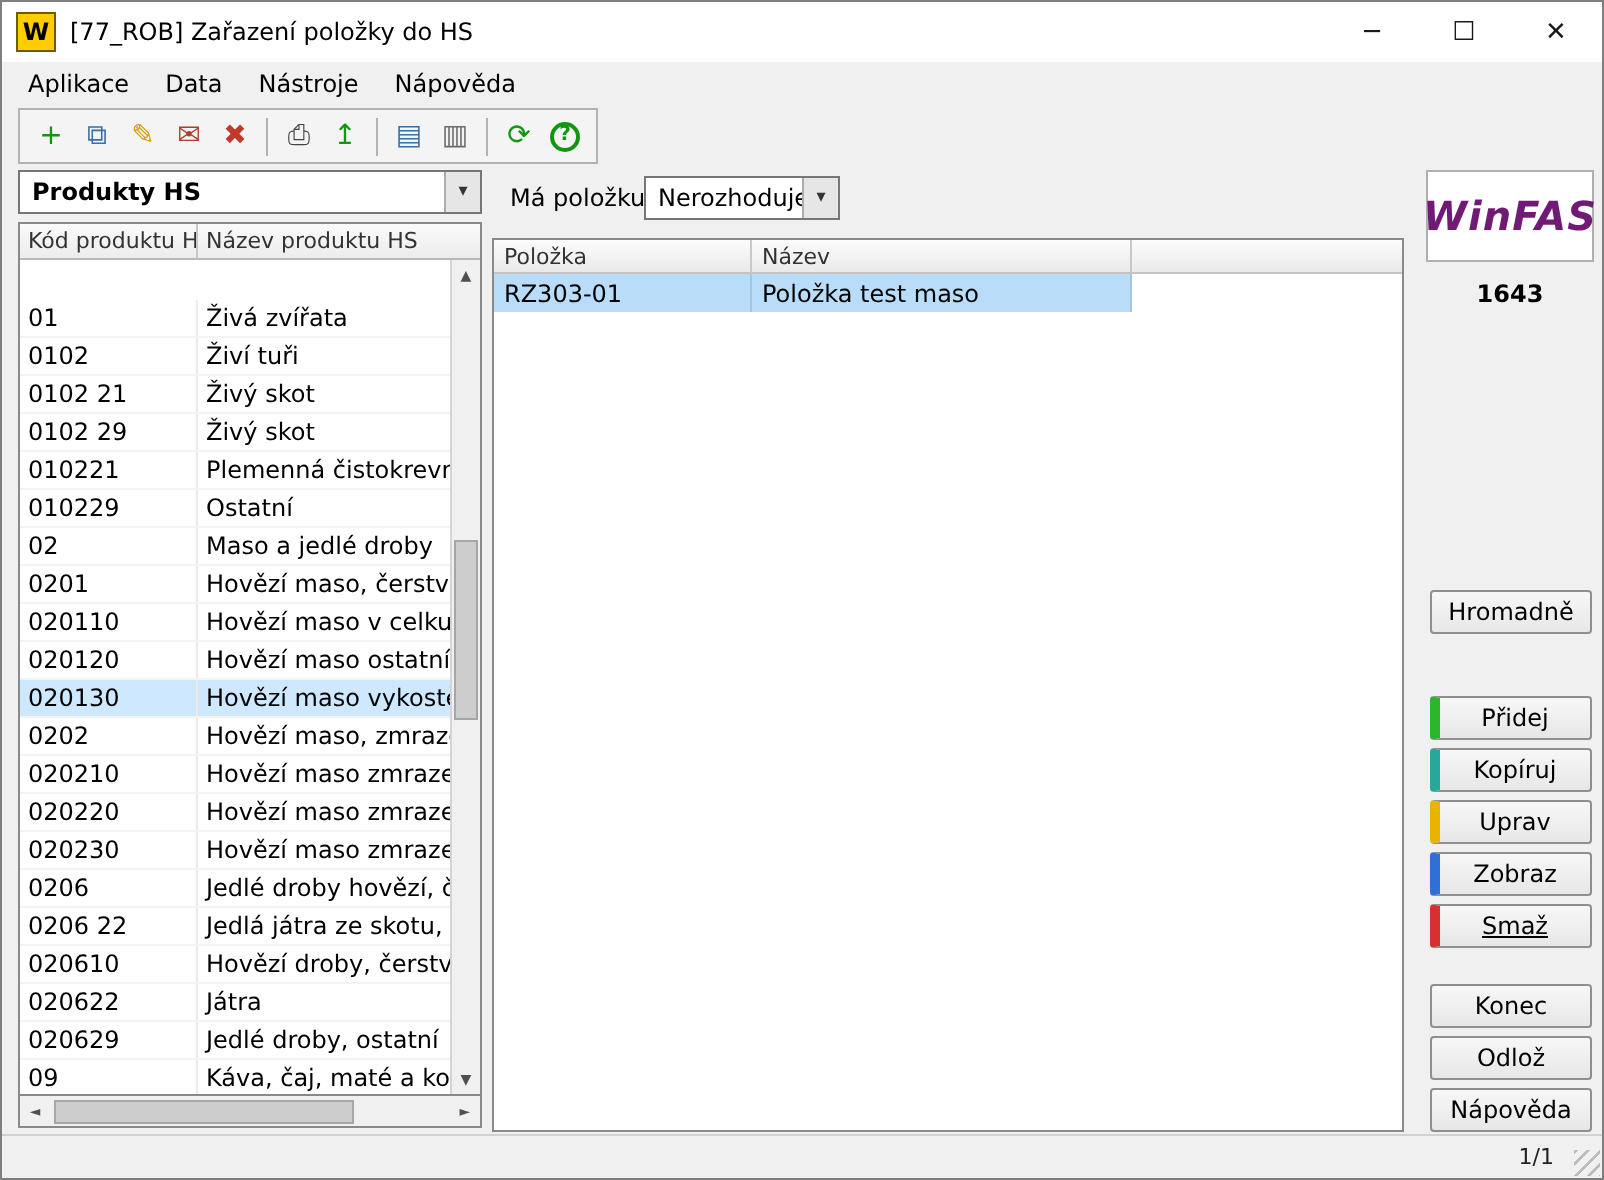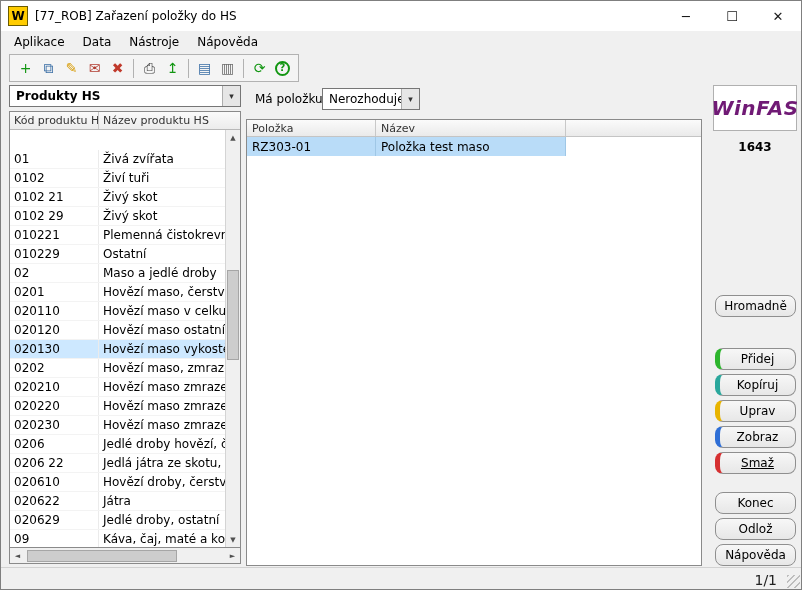--- a/index.html
+++ b/index.html
@@ -66,25 +66,25 @@
   .items-header .h3 { flex:1; }
   .items-body { position:absolute; top:17px; left:0; right:0; bottom:0; }
   .items-row { display:flex; height:19px; }
   .items-row .r1 { width:129px; padding-left:5px; background:#b9dcf8; border-right:1px solid #9fc7e6; display:flex; align-items:center; }
   .items-row .r2 { width:190px; padding-left:5px; background:#b9dcf8; border-right:1px solid #9fc7e6; display:flex; align-items:center; }
 
   
   .logo-box { position:absolute; left:712px; top:84px; width:84px; height:46px; background:#fff; border:1px solid #b0b0b0; display:flex; align-items:center; justify-content:center; }
   .logo-text { color:#701a75; font-weight:bold; font-style:italic; font-size:20px; letter-spacing:0.5px; }
   .num-label { position:absolute; left:712px; top:139px; width:84px; text-align:center; font-weight:bold; font-size:12px; }
-  .side-btn { position:absolute; left:714px; width:81px; height:22px; background:linear-gradient(#f7f7f7,#e7e7e7); border:1px solid #8f8f8f; border-radius:8px; font-family:inherit; font-size:12px; color:#000; display:flex; align-items:center; justify-content:center; padding:0; }
+  .side-btn { position:absolute; left:714px; width:81px; height:22px; background:linear-gradient(#f7f7f7,#e7e7e7); border:1px solid #8f8f8f; border-radius:2px; font-family:inherit; font-size:12px; color:#000; display:flex; align-items:center; justify-content:center; padding:0; }
 
   
   .statusbar { position:absolute; left:0; right:0; bottom:0; height:22px; background:#f0f0f0; border-top:1px solid #d2d2d2; }
-  .page-ind { position:absolute; right:24px; top:4px; font-size:14px; color:#222; }
+  .page-ind { position:absolute; right:24px; top:4px; font-size:11px; color:#222; }
   .grip { position:absolute; right:1px; bottom:1px; width:13px; height:13px;
           background:repeating-linear-gradient(135deg,#bdbdbd 0 1.5px,transparent 1.5px 4.5px); }
 </style>
 </head>
 <body>
 
 <div class="window">
 
   <div class="titlebar">
     <div class="app-icon">W</div>

